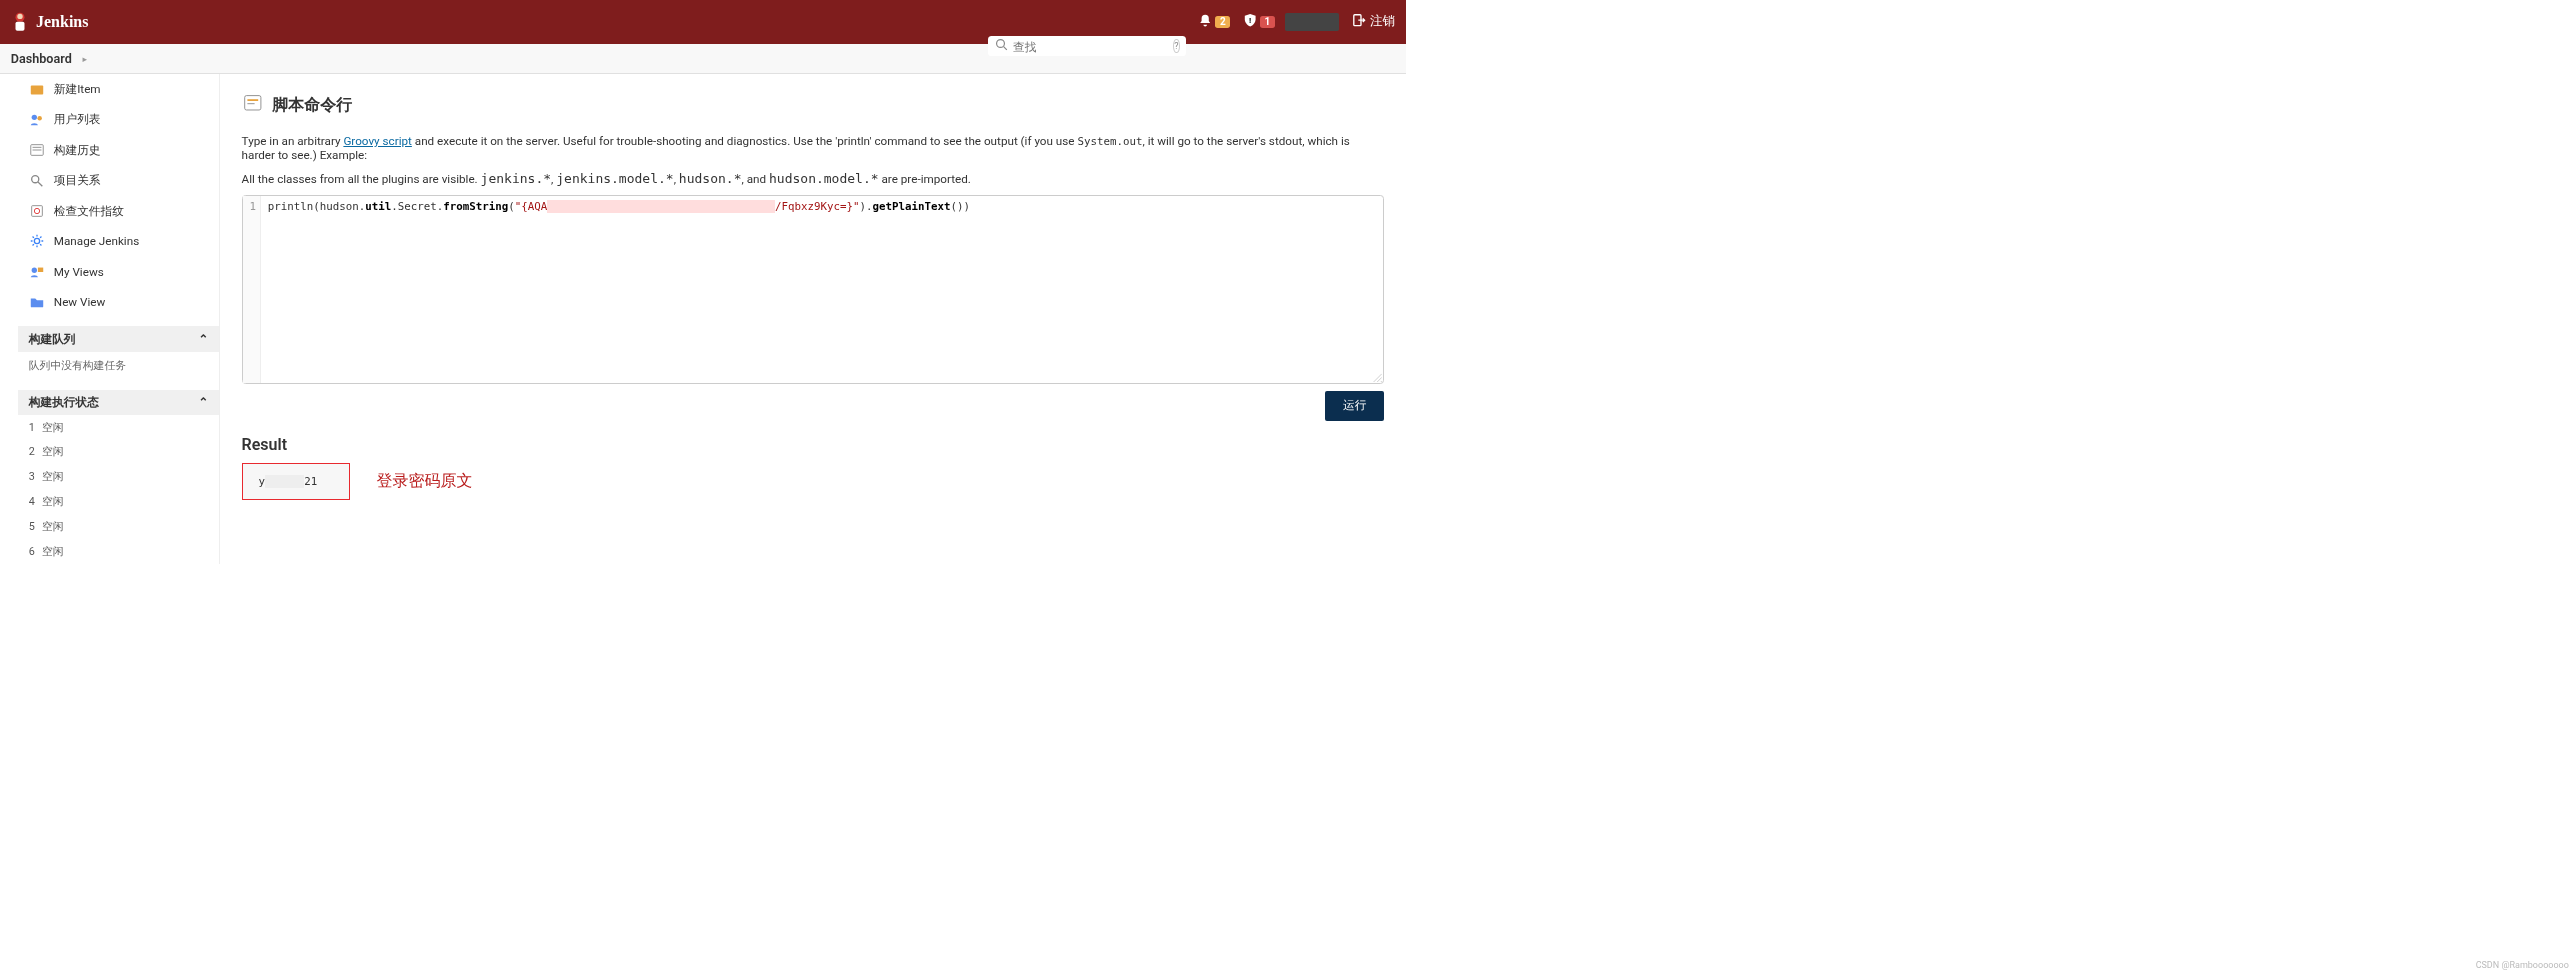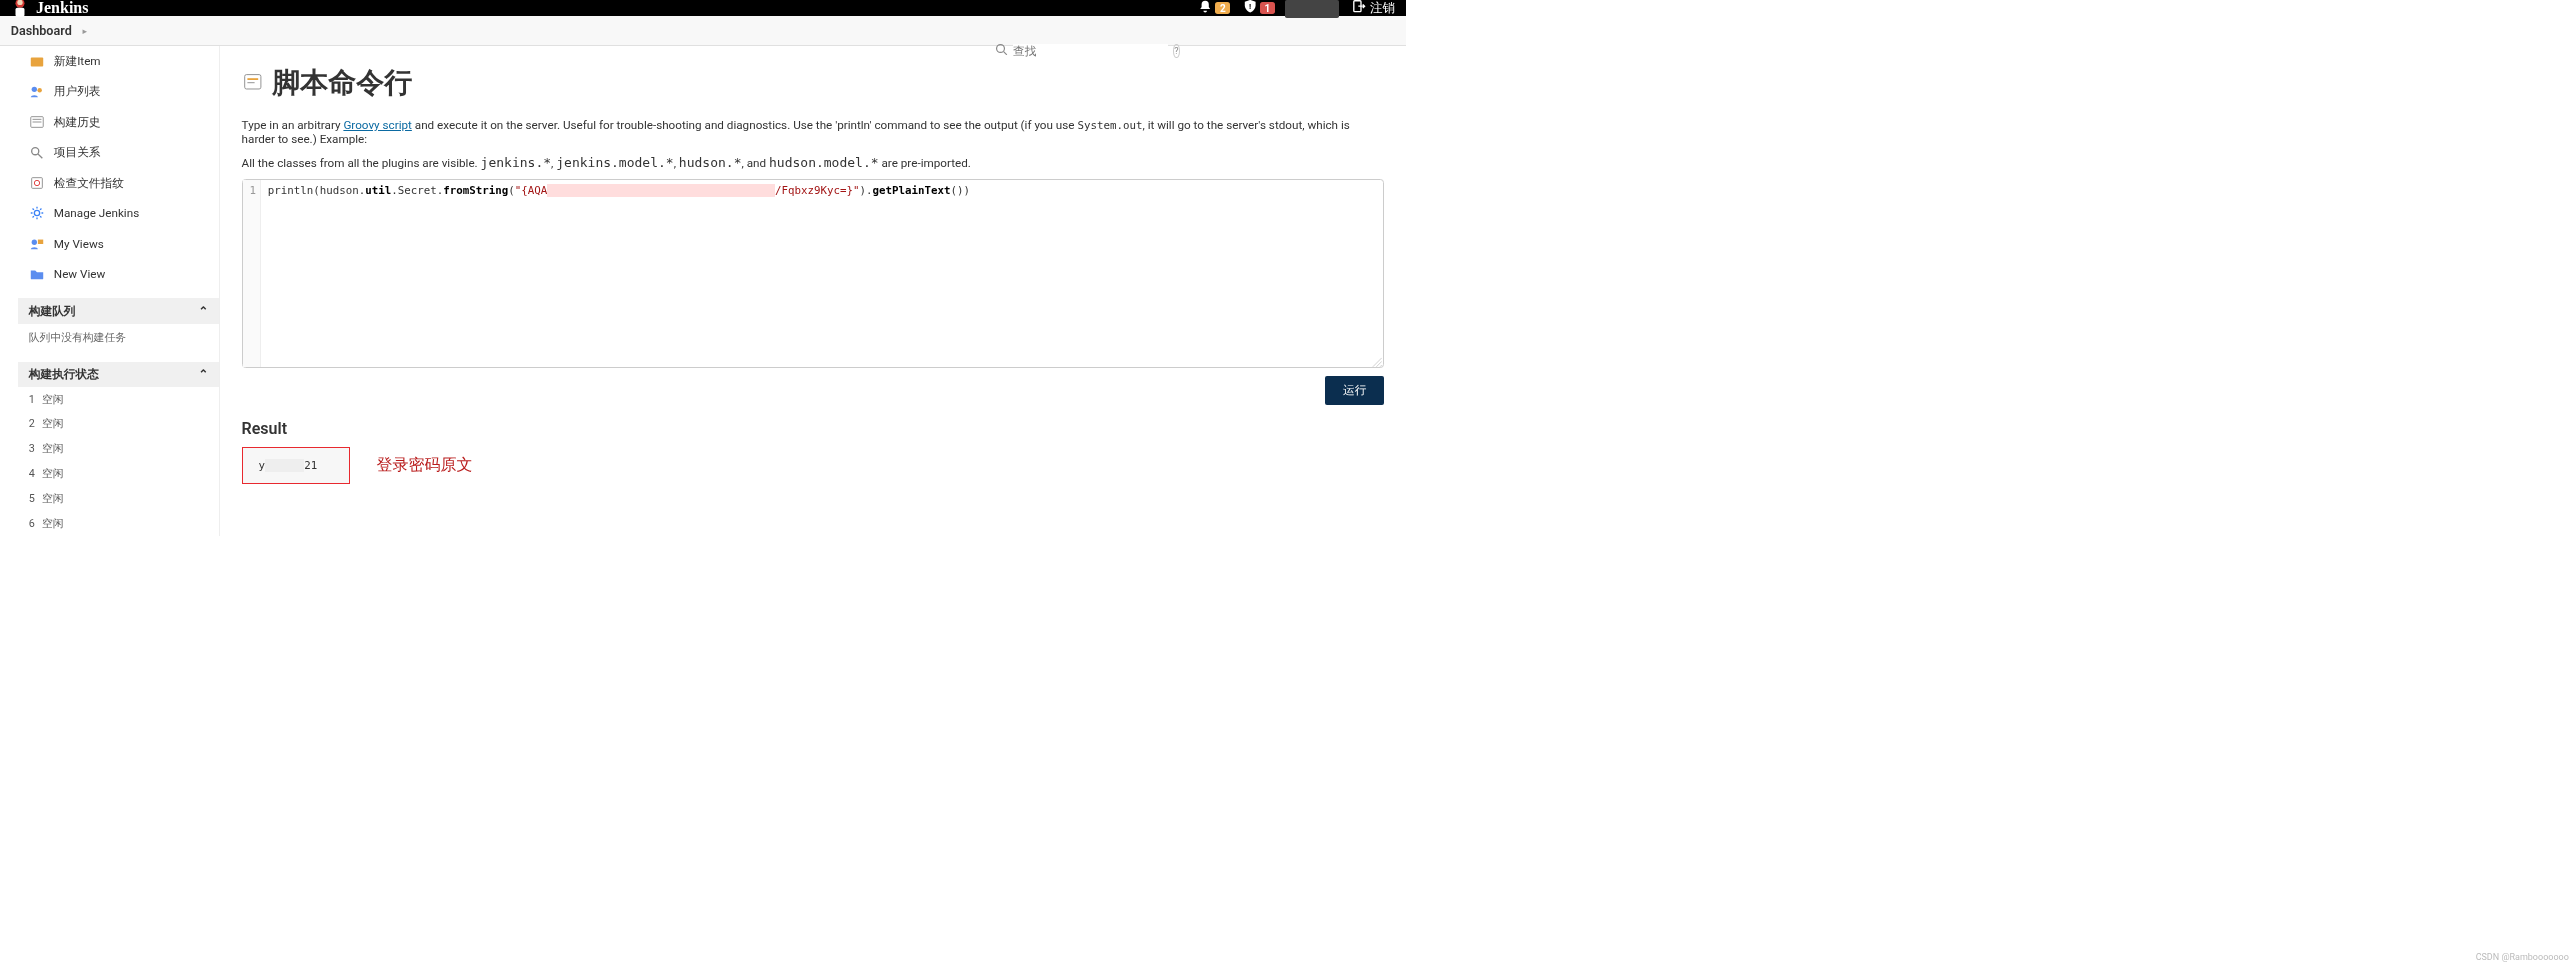--- a/index.html
+++ b/index.html
@@ -1,17 +1,17 @@
 <!DOCTYPE html>
 <html style="font-size:14.4px"><head>
 <meta charset="utf-8">
 <style>
 * { margin: 0; padding: 0; box-sizing: border-box; }
 body { font-family: -apple-system, BlinkMacSystemFont, "Segoe UI", Roboto, sans-serif; font-size: 12.6px; color: #333; background: #fff; width: 1406px; }
-.topbar { background: #000000; height: 16px; display: flex; padding: 0 10.8px; }
+.topbar { background: #7f1d1d; height: 44px; display: flex; align-items: center; padding: 0 10.8px; }
 .logo { display: flex; align-items: center; gap: 7.2px; color: #fff; font-weight: bold; font-size: 16px; font-family: Georgia, serif; }
 .logo-icon { width: 18px; height: 21.6px; display: inline-block; }
 .topbar-spacer { flex: 1; }
 .search-box { background: #fff; border-radius: 3.6px; display: flex; align-items: center; padding: 2.7px 7.2px; width: 198px; gap: 5.4px; margin-top: 48px; }
 .search-box input { border: none; outline: none; flex: 1; font-size: 11.7px; }
 .search-help { color: #888; border: 0.9px solid #ccc; border-radius: 50%; width: 14.4px; height: 14.4px; display: flex; align-items: center; justify-content: center; font-size: 9px; }
 .top-icon { color: #fff; margin-left: 12.6px; display: flex; align-items: center; gap: 2.7px; font-size: 11.7px; }
 .badge { border-radius: 2.7px; padding: 0.9px 4.5px; font-size: 10px; font-weight: bold; color: #fff; }
 .badge-orange { background: #f0ad4e; }
 .badge-red { background: #d9534f; }
@@ -21,41 +21,41 @@
 .breadcrumb-bar a { color: #333; text-decoration: none; font-weight: 600; }
 .bc-sep { color: #999; font-size: 9px; }
 .layout { display: flex; }
 .sidebar { width: 220px; border-right: 0.9px solid #eee; min-height: 469px; padding-left: 18px; }
 .sb-item { display: flex; align-items: center; gap: 9px; padding: 7.2px 10.8px; cursor: pointer; font-size: 11.7px; }
 .sb-icon { width: 16px; height: 16px; display: flex; align-items: center; justify-content: center; }
 .sb-section { background: #f0f0f0; padding: 5.4px 10.8px; font-size: 11.7px; font-weight: 600; display: flex; justify-content: space-between; align-items: center; margin-top: 9px; }
 .sb-empty { padding: 7.2px 10.8px; font-size: 10.8px; color: #666; }
 .exec-row { padding: 5.4px 10.8px; font-size: 10.8px; color: #555; display: flex; gap: 7.2px; }
 .main { flex: 1; padding: 18px 21.6px; }
-.page-title { display: flex; align-items: center; gap: 9px; font-size: 28px; font-weight: 600; margin-bottom: 16px; }
+.page-title { display: flex; align-items: center; gap: 9px; font-size: 16px; font-weight: 600; margin-bottom: 16px; }
 .desc { font-size: 11.7px; color: #333; margin-bottom: 9px; }
 .desc a { color: #0b6aa2; text-decoration: underline; }
 .desc code { font-family: Consolas, Monaco, monospace; font-size: 10.8px; }
 .code-block { background: #f3f3f3; border-radius: 3.6px; padding: 9px 12.6px; font-family: Consolas, Monaco, monospace; font-size: 10.8px; margin-bottom: 12.6px; }
 .desc2 { font-size: 11.7px; color: #333; margin-bottom: 9px; }
 .desc2 code { font-family: Consolas, Monaco, monospace; font-size: 13px; }
 .editor { border: 0.9px solid #ccc; border-radius: 3.6px; display: flex; height: 189px; position: relative; margin-bottom: 7.2px; }
 .gutter { background: #fafafa; border-right: 0.9px solid #eee; width: 18px; text-align: right; padding: 3.6px 3.6px 0 0; font-family: Consolas, Monaco, monospace; font-size: 10.8px; color: #999; }
 .code-area { flex: 1; padding: 3.6px 7.2px; font-family: Consolas, Monaco, monospace; font-size: 10.8px; white-space: pre; overflow: hidden; }
 .tok-fn { color: #000; font-weight: 600; }
 .tok-str { color: #a31515; }
 .tok-redact { background: #fdd; color: transparent; }
 .resize-handle { position: absolute; right: 1.8px; bottom: 1.8px; width: 10.8px; height: 10.8px; cursor: nwse-resize; }
 .run-row { display: flex; justify-content: flex-end; margin-bottom: 14.4px; }
 .run-btn { background: #0b2e4f; color: #fff; border: none; border-radius: 2px; padding: 7.2px 18px; font-size: 11.7px; cursor: pointer; }
 .result-title { font-size: 16px; font-weight: 600; margin-bottom: 9px; }
 .result-row { display: flex; align-items: center; gap: 27px; }
 .result-box { border: 1.8px solid #e8292f; padding: 10.8px 16px; min-width: 108px; background: #f7f7f7; font-family: Consolas, Monaco, monospace; font-size: 10.8px; }
 .annot { color: #b91c1c; font-size: 16px; font-weight: 500; }
-.watermark { position: fixed; right: 7.2px; bottom: 11px; font-size: 9px; color: #bbb; }
+.watermark { position: fixed; right: 7.2px; bottom: 3px; font-size: 9px; color: #bbb; }
 </style>
 </head>
 <body>
 
 <div class="topbar">
   <div class="logo">
     <span class="logo-icon">
       <svg viewBox="0 0 20 24">
           <circle cx="10" cy="7" r="5" fill="#d33833"></circle>
           <rect x="5" y="12" width="10" height="10" rx="2" fill="#fff"></rect>

